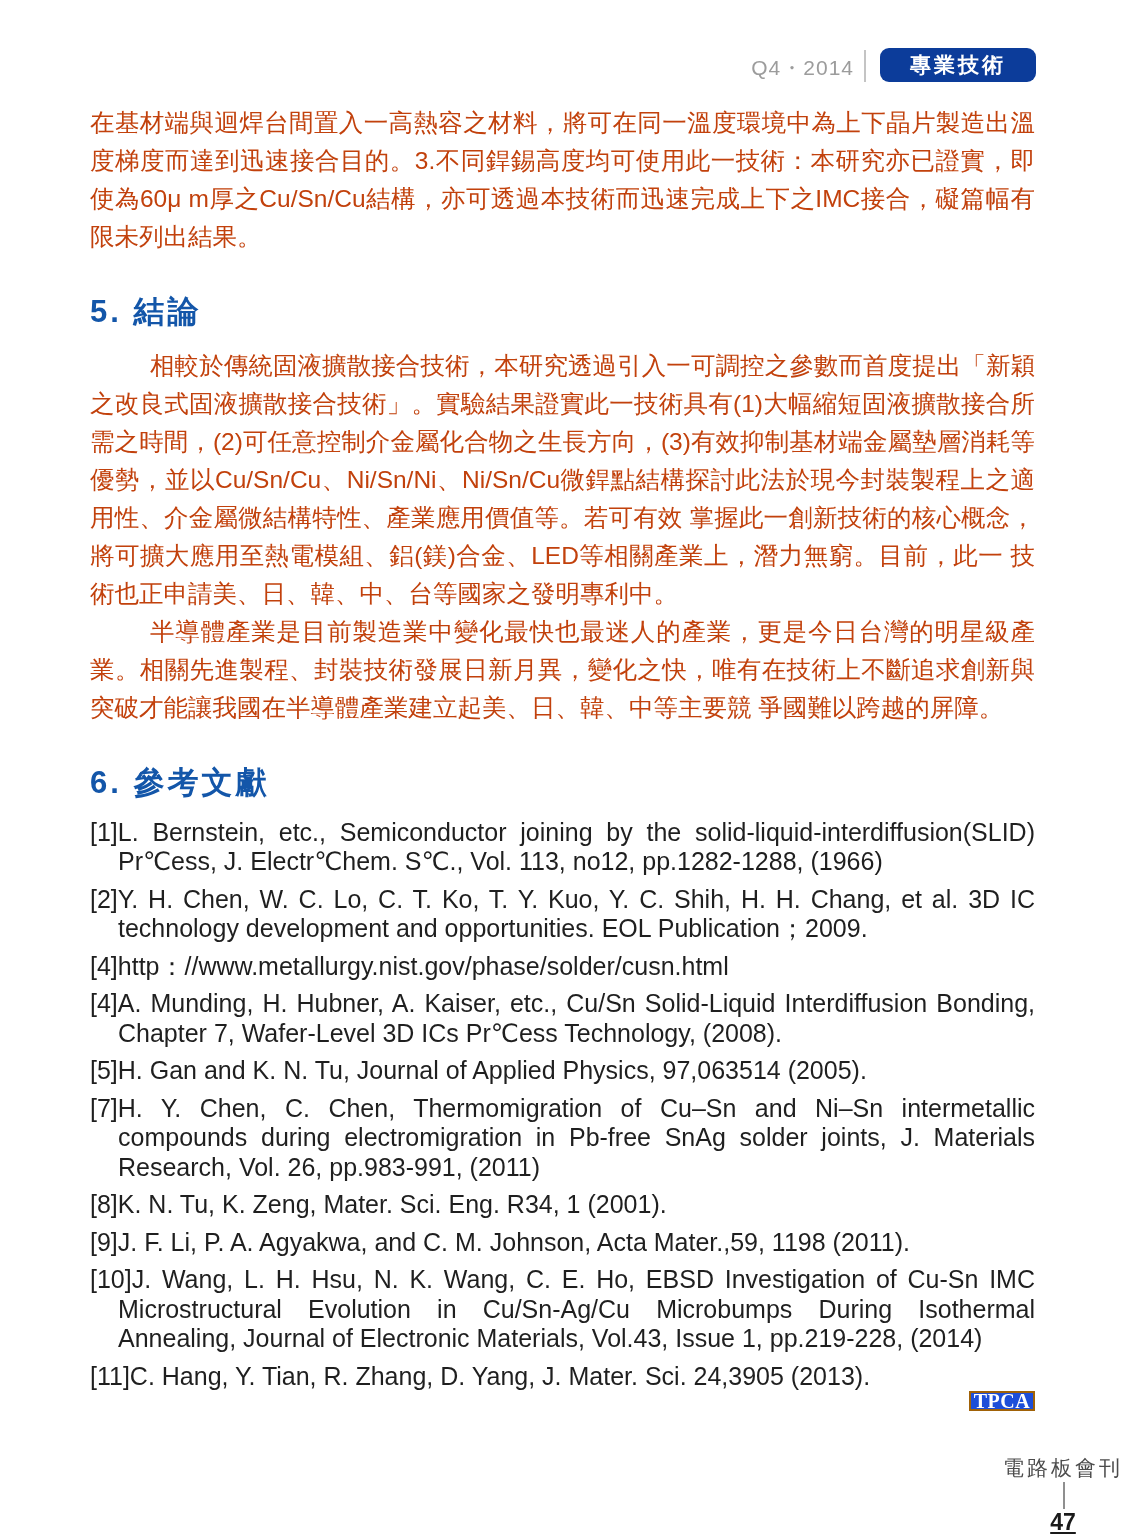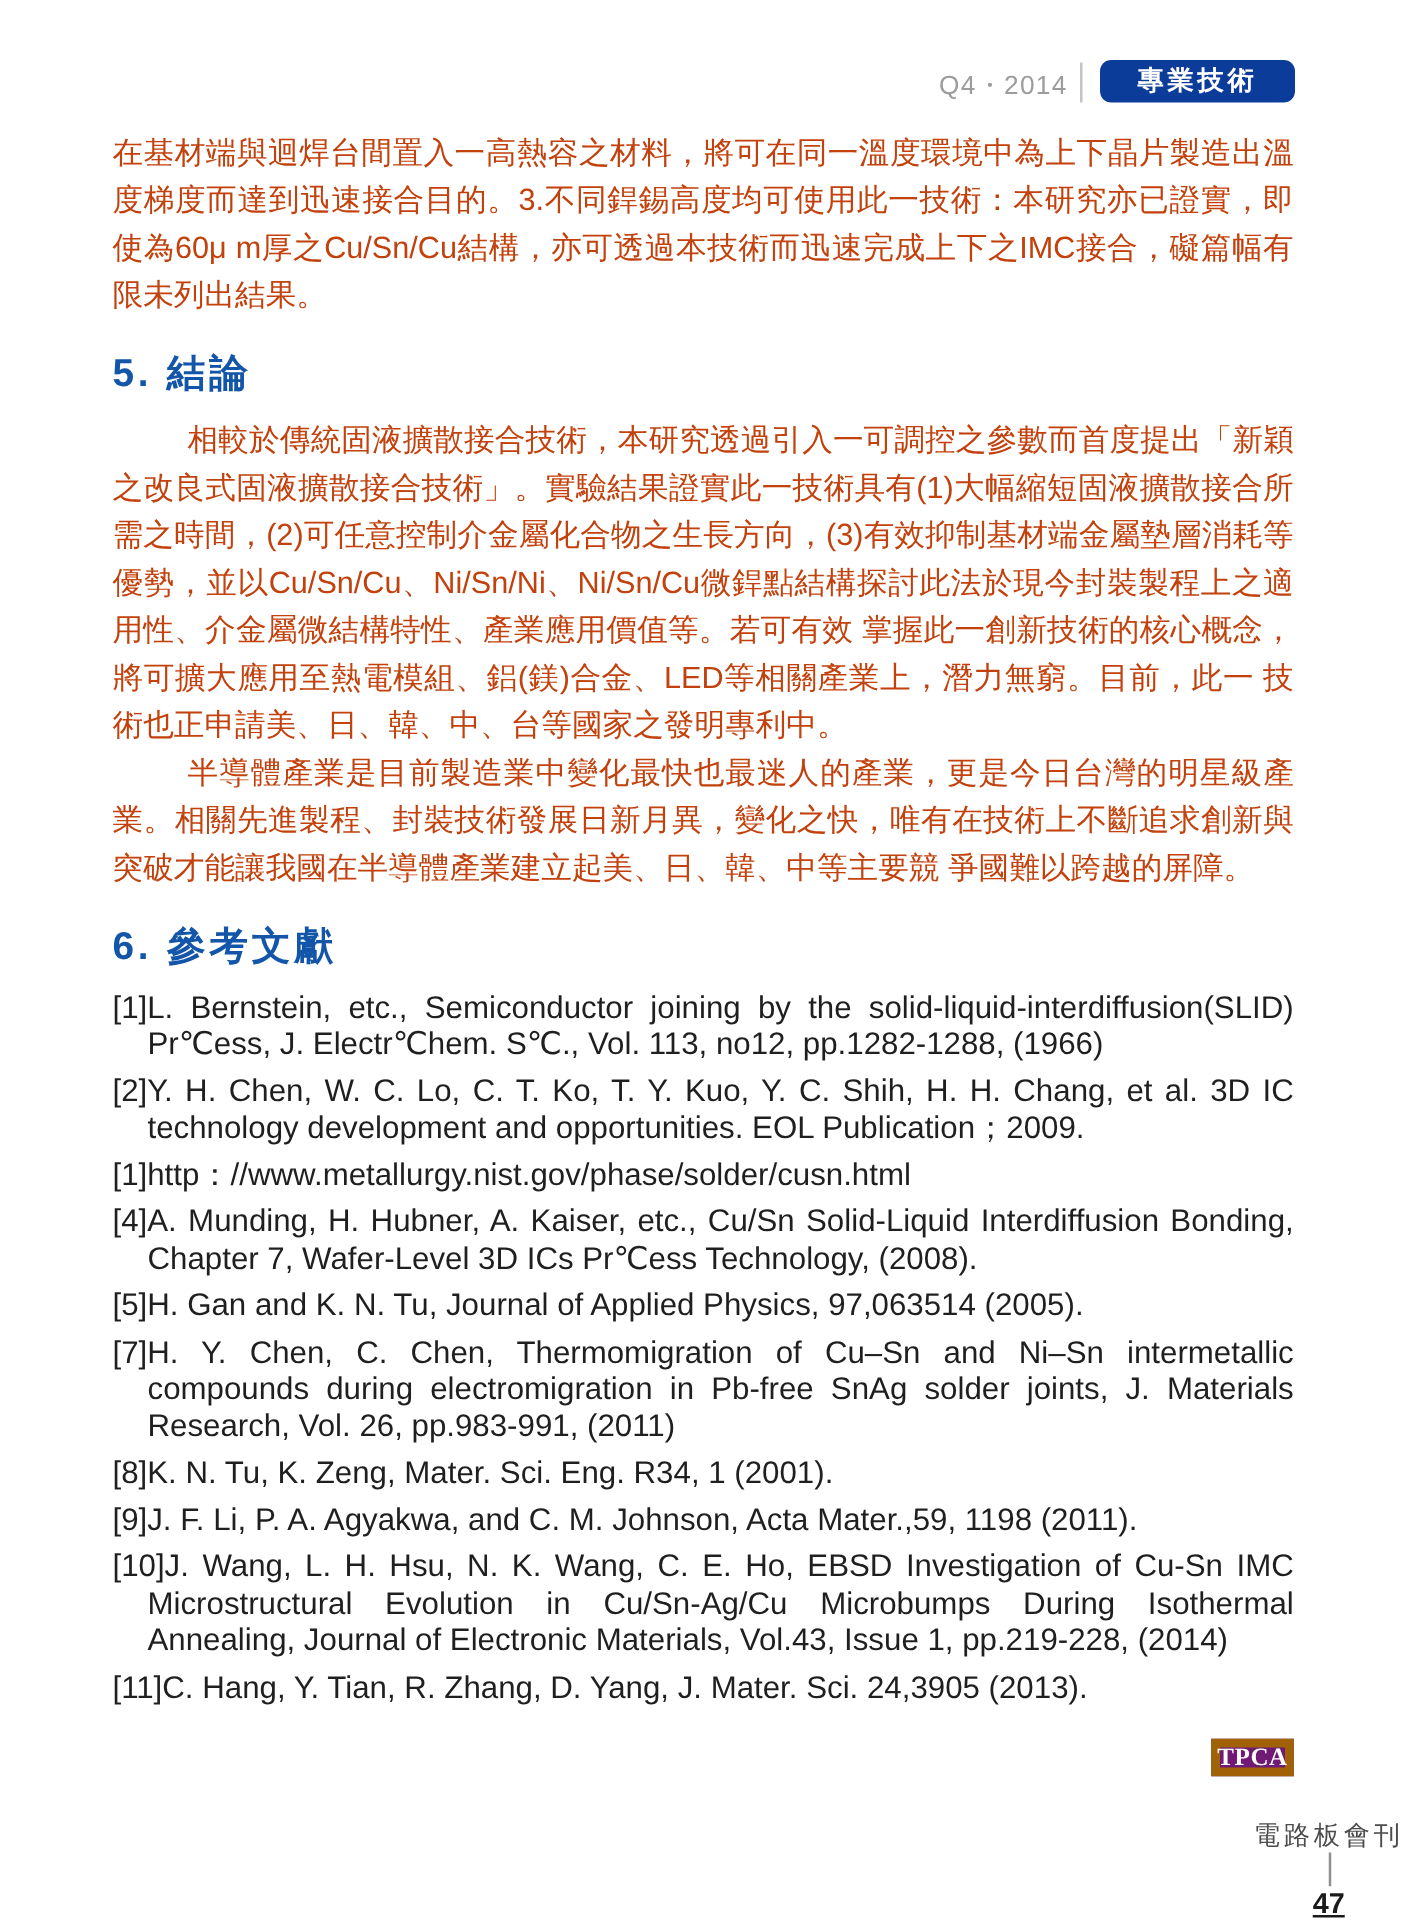--- a/index.html
+++ b/index.html
@@ -59,21 +59,21 @@
     line-height: 38px;
     text-align: justify;
     color: #c2410c;
   }
   .indent { text-indent: 2.45em; }
   .section-heading {
     color: #1356a9;
     font-size: 31px;
     font-weight: bold;
     letter-spacing: 3px;
-    margin-top: 24px;
+    margin-top: 37px;
     margin-bottom: 15px;
     line-height: 1.25;
   }
   .refs {
     list-style: none;
     margin-top: 15px;
   }
   .ref {
     font-size: 25px;
     line-height: 29.5px;
@@ -83,23 +83,23 @@
     text-indent: -28px;
     margin-bottom: 8px;
   }
 
   
   .tpca-logo {
     position: absolute;
     top: 1391px;
     right: 88px;
     width: 66px;
-    height: 30px;
-    background: #701a75;
-    border: 7px solid #a16207;
+    height: 20px;
+    background: #1d4ed8;
+    border: 2px solid #a16207;
     display: flex;
     align-items: center;
     justify-content: center;
   }
   .tpca-logo span {
     font-family: "Liberation Serif", "DejaVu Serif", serif;
     font-weight: bold;
     font-size: 20px;
     color: #ffffff;
     letter-spacing: 0.5px;
@@ -156,21 +156,21 @@
     <h2 class="section-heading">5. 結論</h2>
 
     <p class="body-par indent">相較於傳統固液擴散接合技術，本研究透過引入一可調控之參數而首度提出「新穎之改良式固液擴散接合技術」。實驗結果證實此一技術具有(1)大幅縮短固液擴散接合所需之時間，(2)可任意控制介金屬化合物之生長方向，(3)有效抑制基材端金屬墊層消耗等優勢，並以Cu/Sn/Cu、Ni/Sn/Ni、Ni/Sn/Cu微銲點結構探討此法於現今封裝製程上之適用性、介金屬微結構特性、產業應用價值等。若可有效 掌握此一創新技術的核心概念，將可擴大應用至熱電模組、鋁(鎂)合金、LED等相關產業上，潛力無窮。目前，此一 技術也正申請美、日、韓、中、台等國家之發明專利中。</p>
     <p class="body-par indent">半導體產業是目前製造業中變化最快也最迷人的產業，更是今日台灣的明星級產業。相關先進製程、封裝技術發展日新月異，變化之快，唯有在技術上不斷追求創新與突破才能讓我國在半導體產業建立起美、日、韓、中等主要競 爭國難以跨越的屏障。</p>
 
     <h2 class="section-heading">6. 參考文獻</h2>
 
     <ul class="refs">
       <li class="ref">[1]L. Bernstein, etc., Semiconductor joining by the solid-liquid-interdiffusion(SLID) Pr℃ess, J. Electr℃hem. S℃., Vol. 113, no12, pp.1282-1288, (1966)</li>
       <li class="ref">[2]Y. H. Chen, W. C. Lo, C. T. Ko, T. Y. Kuo, Y. C. Shih, H. H. Chang, et al. 3D IC technology development and opportunities. EOL Publication；2009.</li>
-      <li class="ref">[1]http：//www.metallurgy.nist.gov/phase/solder/cusn.html</li>
+      <li class="ref">[4]http：//www.metallurgy.nist.gov/phase/solder/cusn.html</li>
       <li class="ref">[4]A. Munding, H. Hubner, A. Kaiser, etc., Cu/Sn Solid-Liquid Interdiffusion Bonding, Chapter 7, Wafer-Level 3D ICs Pr℃ess Technology, (2008).</li>
       <li class="ref">[5]H. Gan and K. N. Tu, Journal of Applied Physics, 97,063514 (2005).</li>
       <li class="ref">[7]H. Y. Chen, C. Chen, Thermomigration of Cu–Sn and Ni–Sn intermetallic compounds during electromigration in Pb-free SnAg solder joints, J. Materials Research, Vol. 26, pp.983-991, (2011)</li>
       <li class="ref">[8]K. N. Tu, K. Zeng, Mater. Sci. Eng. R34, 1 (2001).</li>
       <li class="ref">[9]J. F. Li, P. A. Agyakwa, and C. M. Johnson, Acta Mater.,59, 1198 (2011).</li>
       <li class="ref">[10]J. Wang, L. H. Hsu, N. K. Wang, C. E. Ho, EBSD Investigation of Cu-Sn IMC Microstructural Evolution in Cu/Sn-Ag/Cu Microbumps During Isothermal Annealing, Journal of Electronic Materials, Vol.43, Issue 1, pp.219-228, (2014)</li>
       <li class="ref">[11]C. Hang, Y. Tian, R. Zhang, D. Yang, J. Mater. Sci. 24,3905 (2013).</li>
     </ul>
 
   </div>

